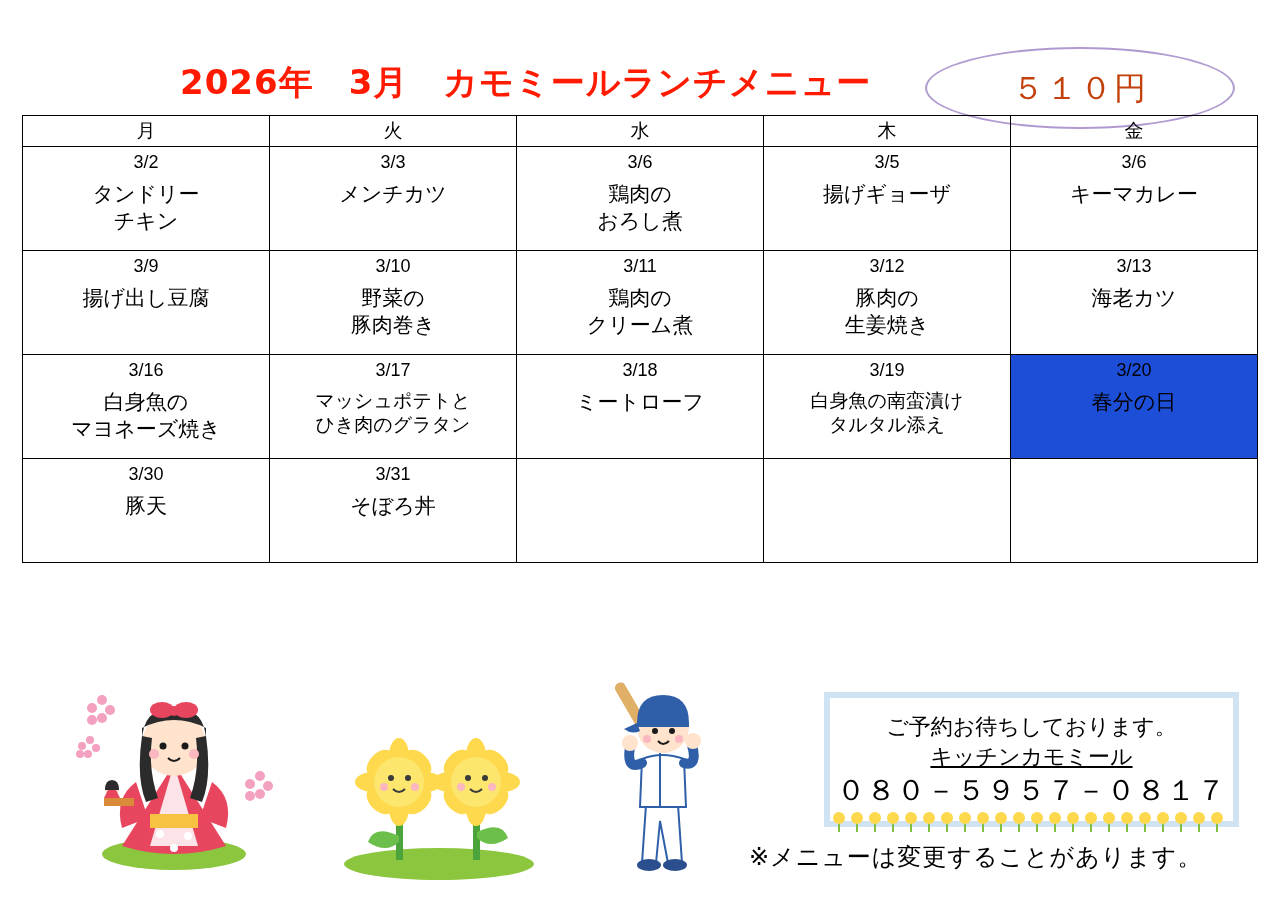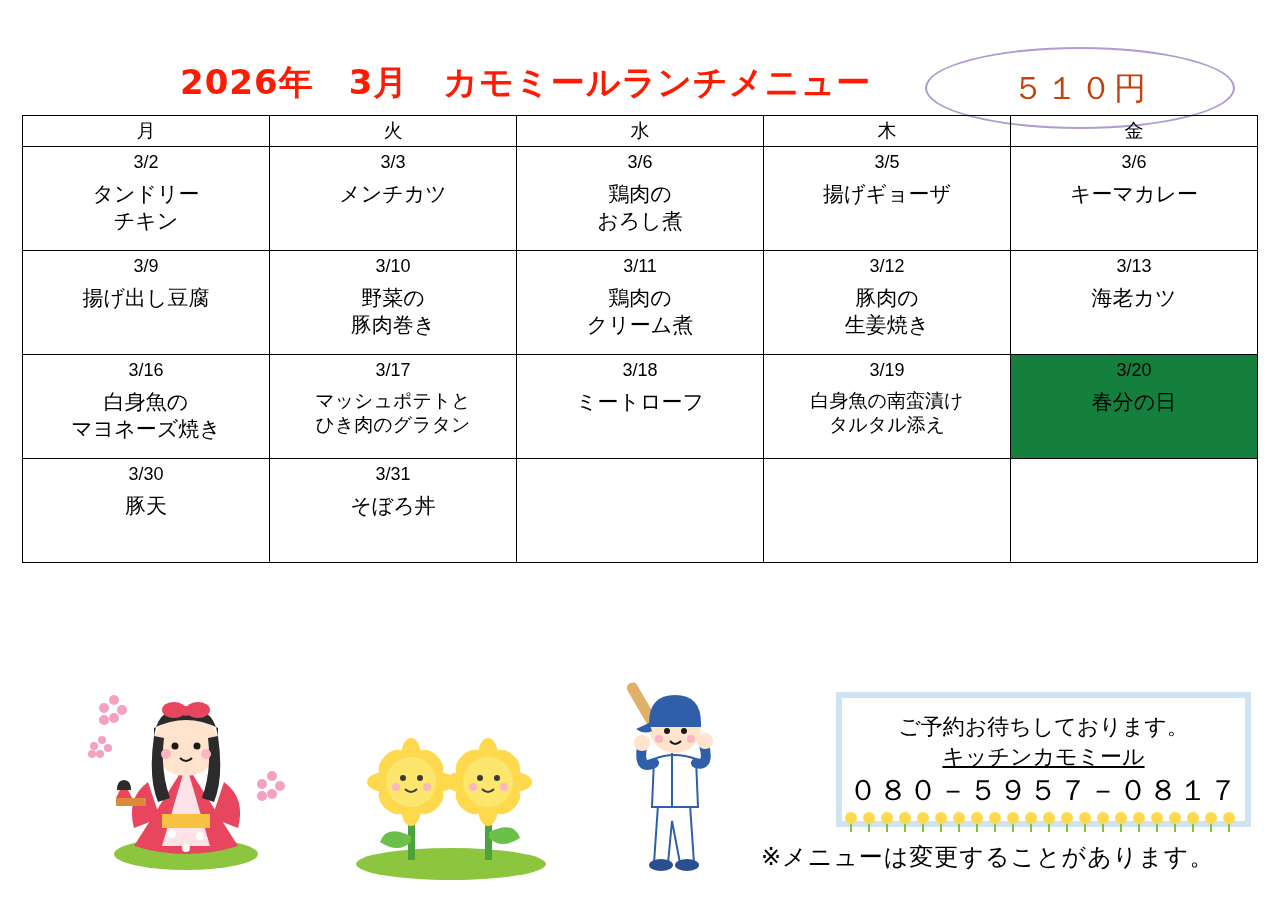--- a/index.html
+++ b/index.html
@@ -97,25 +97,25 @@
     left: 0;
     width: 100%;
     text-align: center;
     font-size: 21px;
     line-height: 1.28;
     padding: 0 4px;
     box-sizing: border-box;
     white-space: pre-line;
   }
   .cell.small .dish { font-size: 19px; }
-  .cell.holiday { background: #15803d; }
+  .cell.holiday { background: #1d4ed8; }
   .cell.empty { }
 
   
-  #bottom { position: absolute; left: 16px; top: 676px; width: 1244px; height: 229px; }
+  #bottom { position: absolute; left: 4px; top: 676px; width: 1244px; height: 229px; }
 
   
   .illus { position: absolute; }
   #illus-girl { left: 60px; top: 10px; width: 220px; height: 190px; }
   #illus-flowers { left: 330px; top: 30px; width: 210px; height: 175px; }
   #illus-baseball { left: 590px; top: 5px; width: 140px; height: 190px; }
 
   
   #reservation-box {
     position: absolute;

